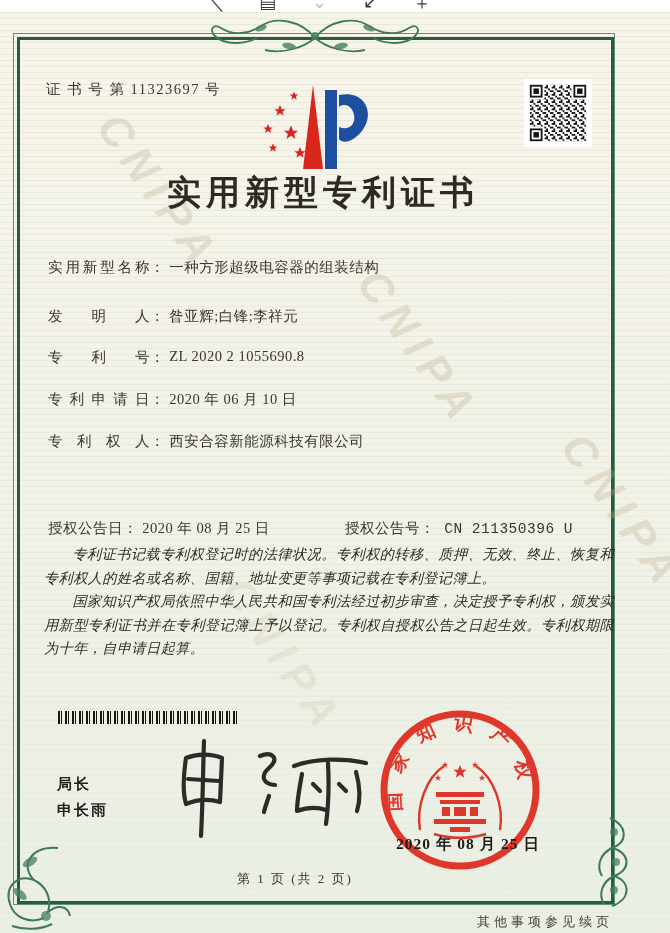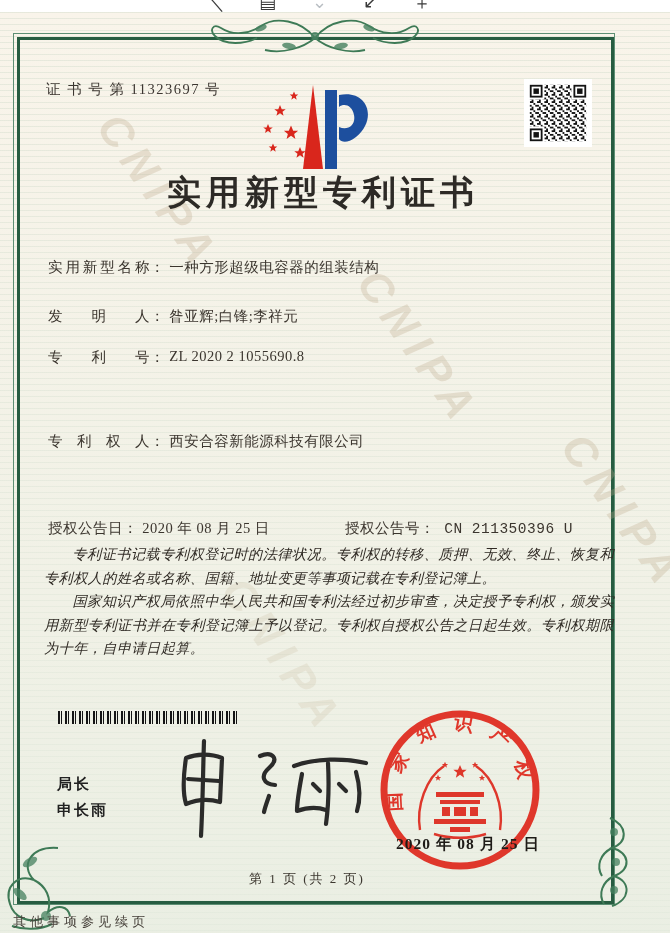--- a/index.html
+++ b/index.html
@@ -46,22 +46,22 @@
   .body-text p{margin:0;text-indent:2em;}
   
   .barcode{position:absolute;left:58px;top:699px;width:182px;height:13px;z-index:2;
     background:repeating-linear-gradient(90deg,#151515 0 2px,rgba(0,0,0,0) 2px 3px,#151515 3px 4px,rgba(0,0,0,0) 4px 7px,#151515 7px 9px,rgba(0,0,0,0) 9px 10px,#151515 10px 11px,rgba(0,0,0,0) 11px 14px);}
   .signer{position:absolute;left:57px;z-index:2;font-family:"Liberation Sans","DejaVu Sans",sans-serif;
           font-weight:700;font-size:15px;color:#222;letter-spacing:2px;text-align:right;}
   .signature{position:absolute;left:168px;top:724px;width:205px;height:105px;z-index:2;}
   .seal{position:absolute;left:376px;top:696px;width:168px;height:168px;z-index:2;opacity:.93;}
   .seal-date{position:absolute;left:396px;top:822px;width:200px;font-size:15.5px;font-weight:700;color:#1e1b17;
              letter-spacing:1px;z-index:4;white-space:nowrap;}
-  .page-footer{position:absolute;left:13px;top:858px;width:564px;text-align:center;font-size:13px;color:#3c372f;letter-spacing:2px;z-index:2;padding-left:12px;}
-  .cont-note{position:absolute;left:13px;top:901px;width:600px;text-align:left;font-size:13px;color:#46403a;letter-spacing:4px;z-index:4;}
+  .page-footer{position:absolute;left:13px;top:858px;width:564px;text-align:center;font-size:13px;color:#3c372f;letter-spacing:2px;z-index:2;}
+  .cont-note{position:absolute;left:13px;top:901px;width:600px;text-align:right;font-size:13px;color:#46403a;letter-spacing:4px;z-index:4;}
 </style>
 </head>
 <body>
 
 <div class="toolbar">
   <span class="tb-icon" style="left:207px">＼</span>
   <span class="tb-icon" style="left:259px">▤</span>
   <span class="tb-icon light" style="left:312px">⌄</span>
   <span class="tb-icon" style="left:363px">↙</span>
   <span class="tb-icon" style="left:413px">＋</span>
@@ -169,20 +169,24 @@
     <span class="val">一种方形超级电容器的组装结构</span>
   </div>
   <div class="row" style="top:295px">
     <span class="lbl">发明人</span><span>：</span>
     <span class="val">昝亚辉;白锋;李祥元</span>
   </div>
   <div class="row" style="top:336px">
     <span class="lbl">专利号</span><span>：</span>
     <span class="val">ZL 2020 2 1055690.8</span>
   </div>
+  <div class="row" style="top:378px">
+    <span class="lbl">专利申请日</span><span>：</span>
+    <span class="val">2020 年 06 月 10 日</span>
+  </div>
   <div class="row" style="top:420px">
     <span class="lbl">专利权人</span><span>：</span>
     <span class="val">西安合容新能源科技有限公司</span>
   </div>
   <div class="row" style="top:507px">
     <span>授权公告日</span><span>：</span>
     <span class="val">2020 年 08 月 25 日</span>
     <span class="grant2">
       <span>授权公告号</span><span>：</span>
       <span>CN 211350396 U</span>

